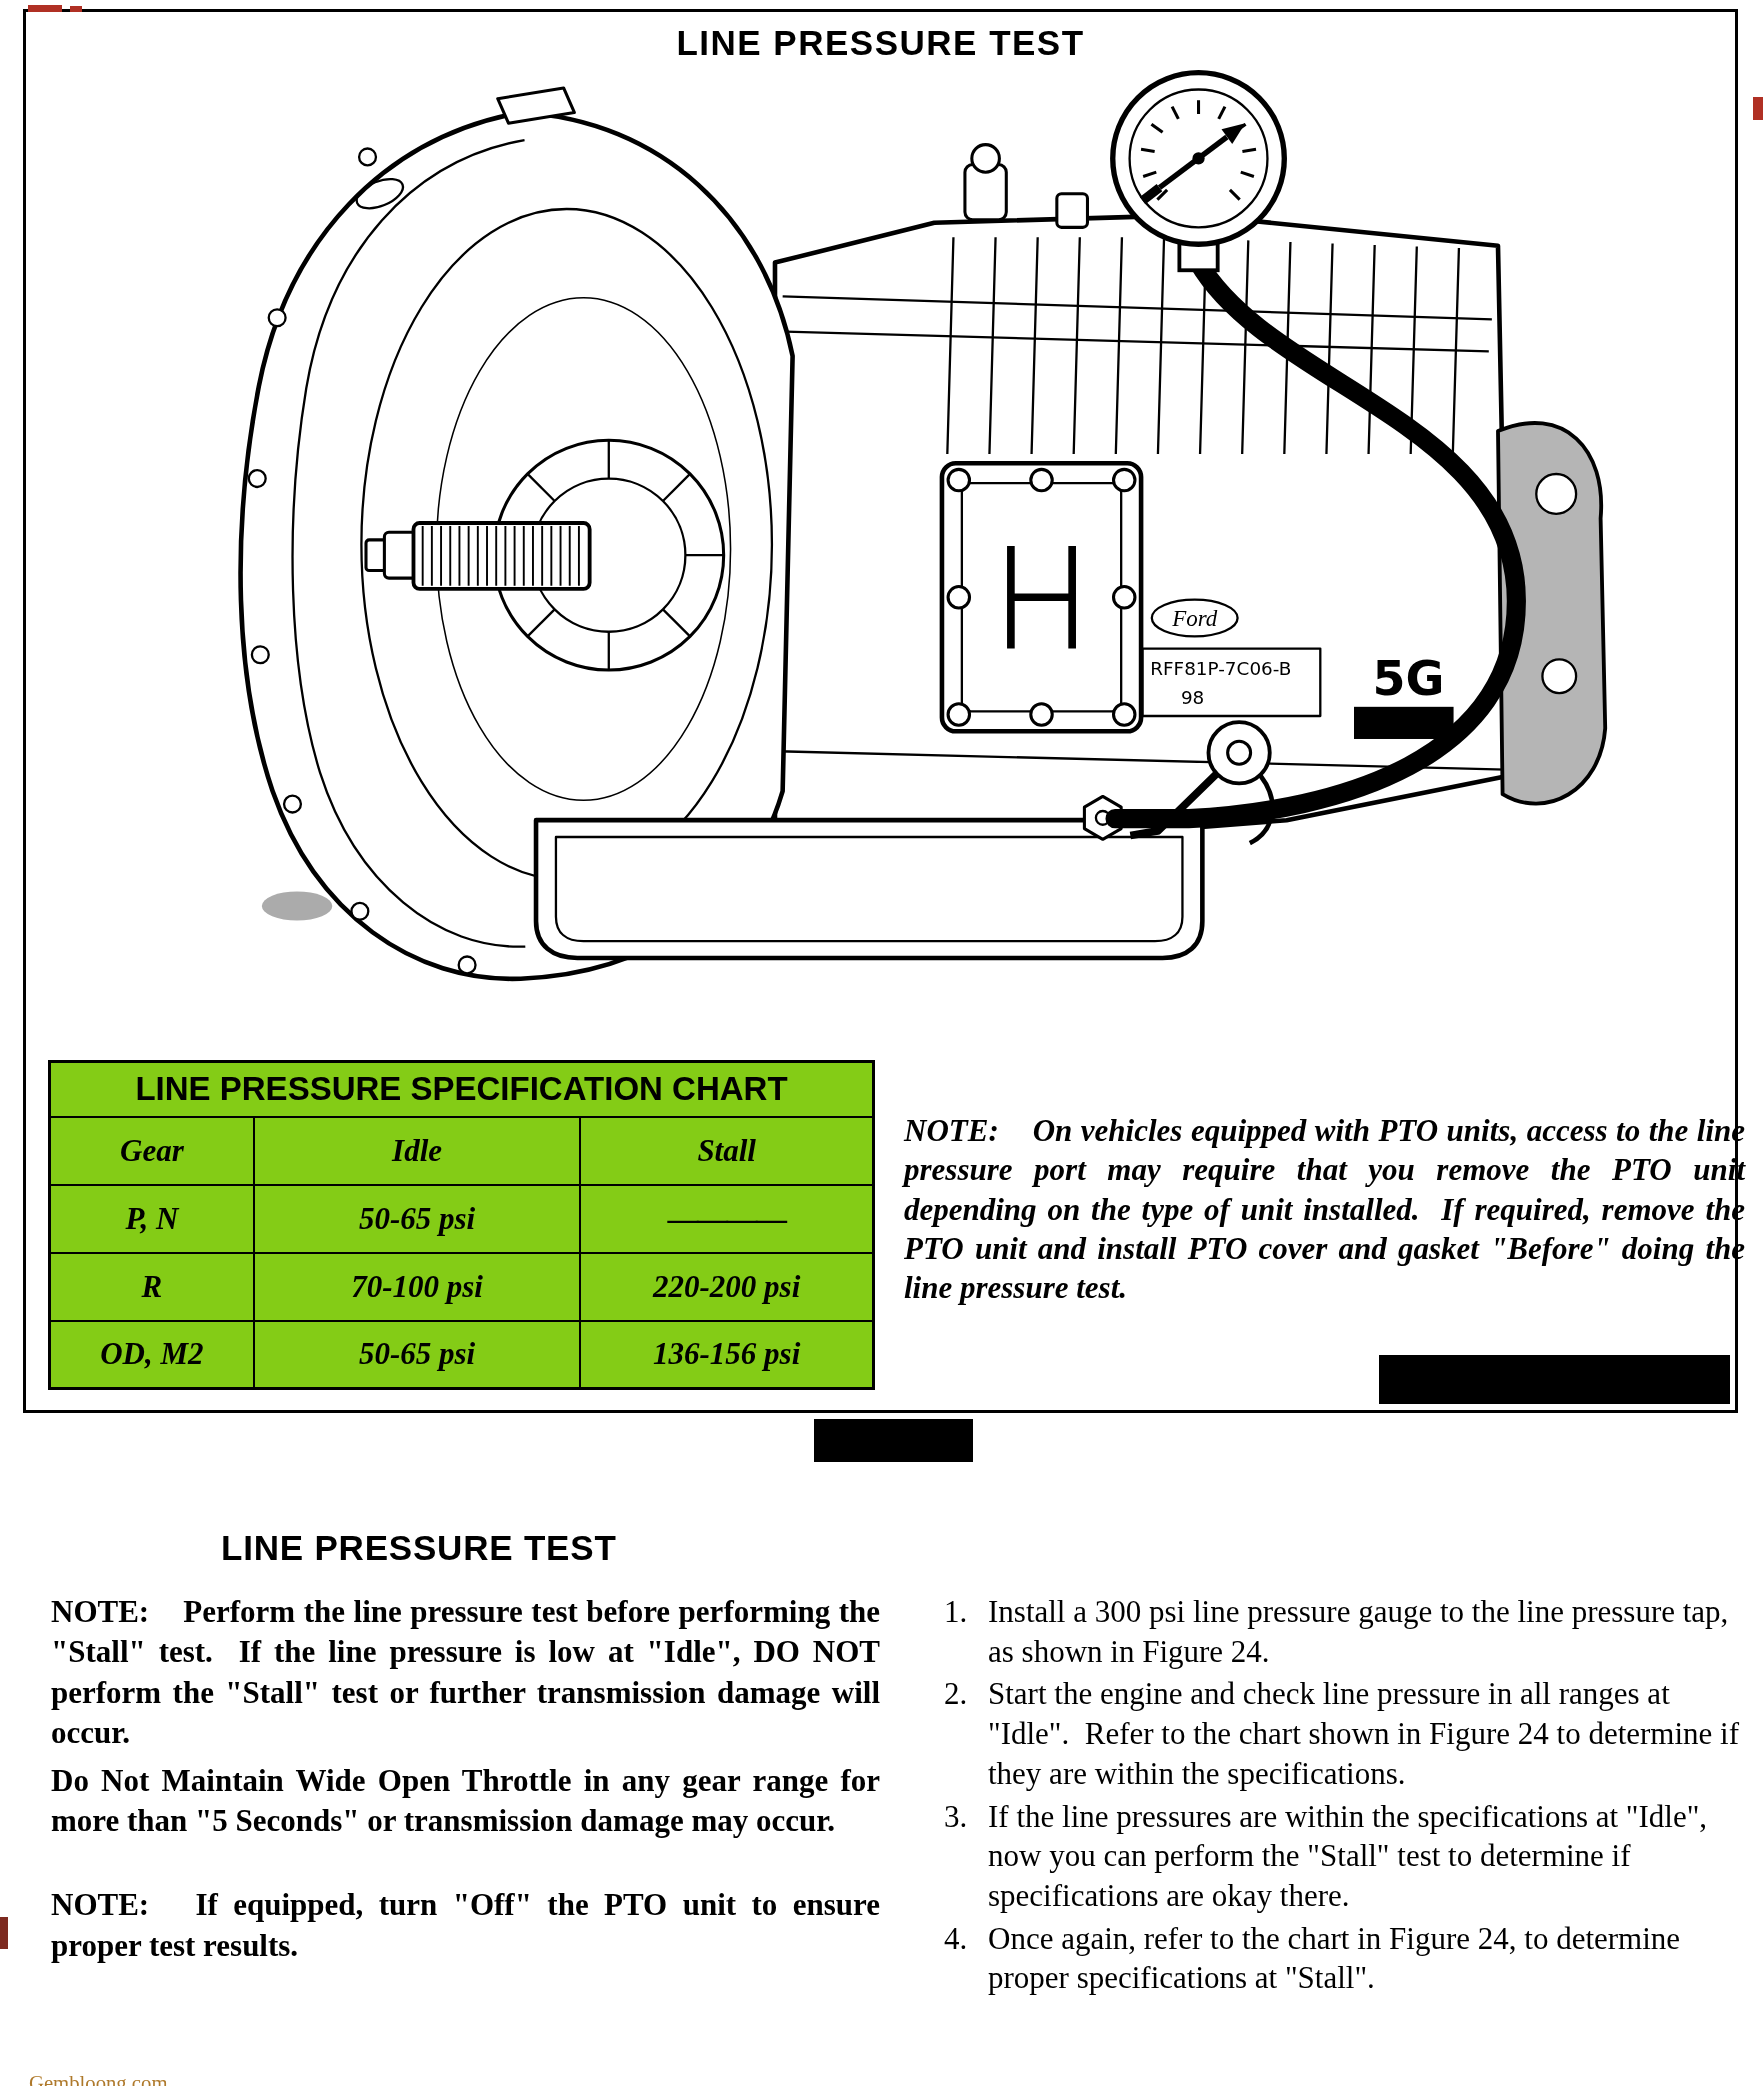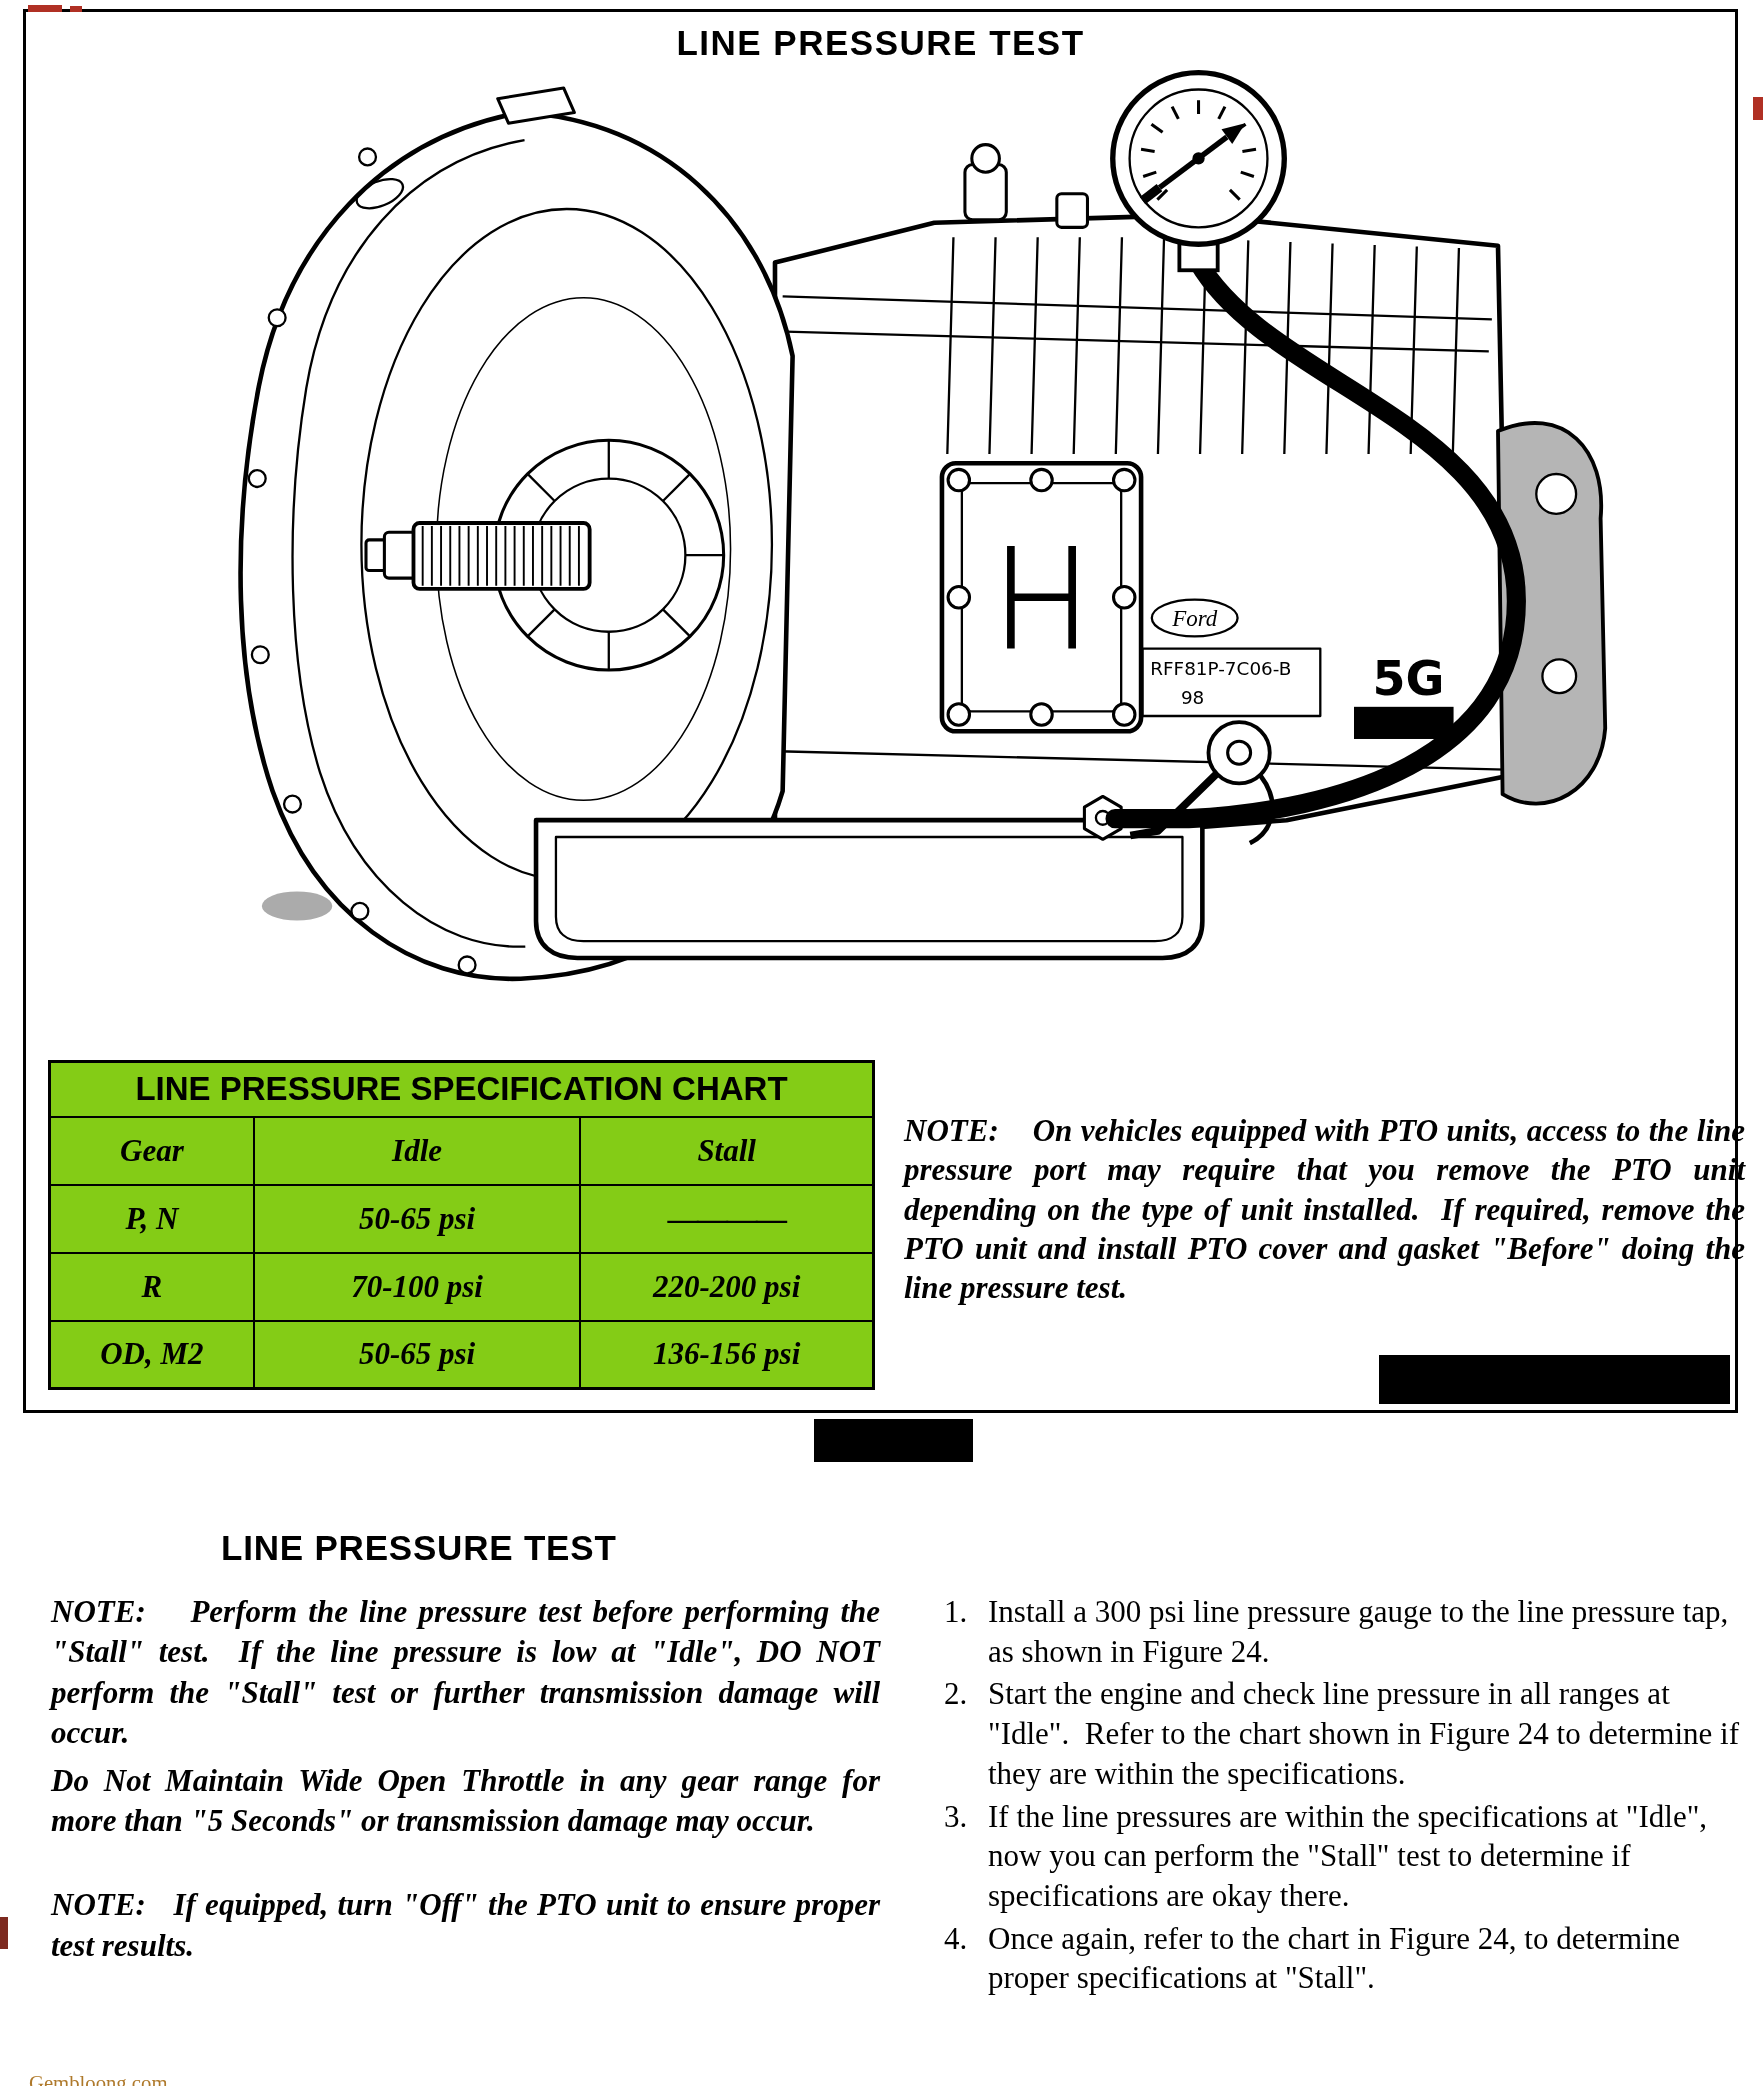--- a/index.html
+++ b/index.html
@@ -30,21 +30,21 @@
 
   
   .redact { position:absolute; background:#000; }
   .redact-1 { left:1379px; top:1355px; width:351px; height:49px; }
   .redact-2 { left:814px; top:1419px; width:159px; height:43px; }
 
   
   .proc-title { position:absolute; left:221px; top:1528px;
                 font-family:"Liberation Sans","DejaVu Sans",sans-serif; font-weight:bold; font-size:35px; letter-spacing:0.8px; }
   .left-col { position:absolute; left:51px; top:1592px; width:829px;
-              font-weight:bold; font-style:italic; font-size:31px; line-height:1.3; text-align:justify; }
+              font-weight:bold; font-size:31px; line-height:1.3; text-align:justify; }
   .left-col p { margin:0 0 7.7px 0; }
   .left-col p.note2 { margin-top:44px; }
   .right-col { position:absolute; left:944px; top:1592px; width:803px; font-size:31px; line-height:1.28; }
   .step { display:flex; margin-bottom:3.1px; }
   .step-num { flex:none; width:44px; }
   .step-text { flex:1; }
 
   
   .watermark { position:absolute; left:29px; top:2052px; font-family:Liberation Serif, serif;
                font-size:20.7px; color:#a16207; opacity:0.85;margin-top:20px; }

